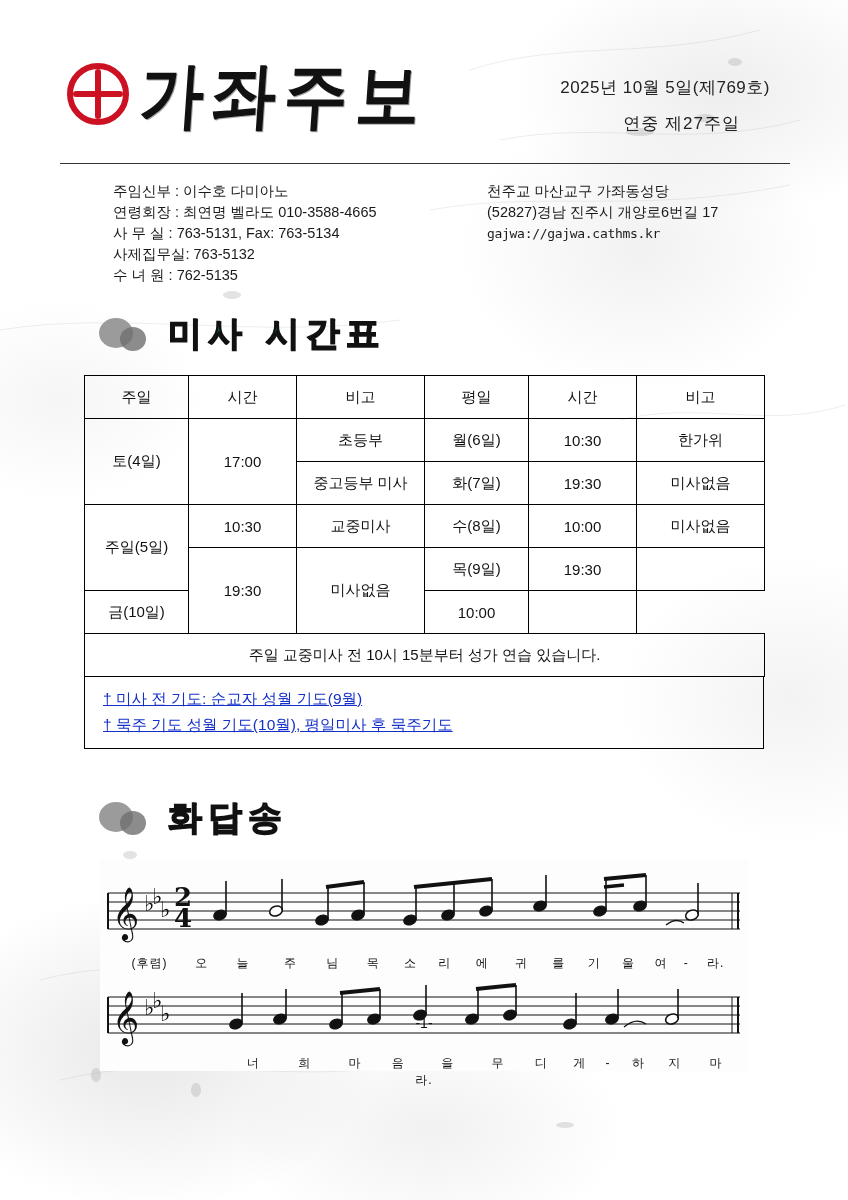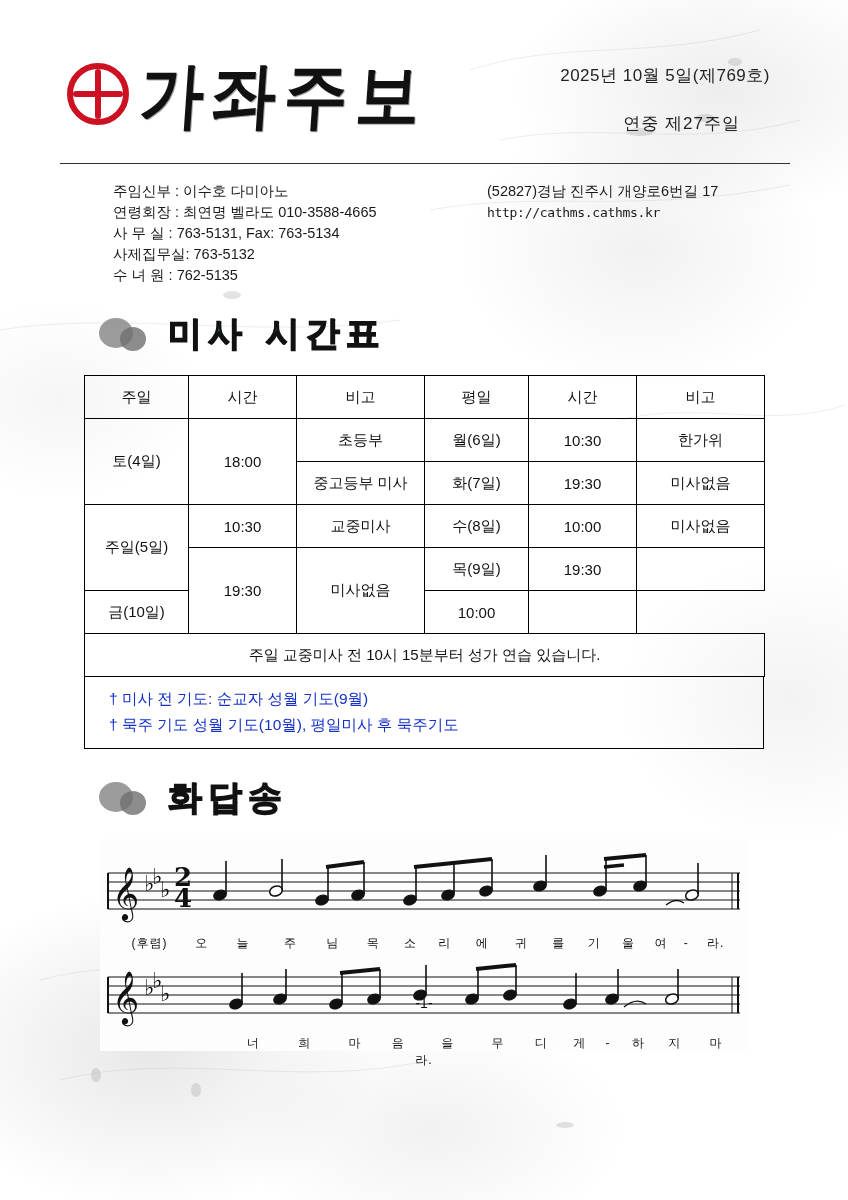--- a/index.html
+++ b/index.html
@@ -63,21 +63,21 @@
     letter-spacing: 8px;
     font-family: "DejaVu Sans", sans-serif;
     color: #111;
     transform: skewX(-4deg) scaleY(1.12);
     text-shadow: 1px 1px 0 rgba(0,0,0,0.35);
   }
 
   .issue-line {
     position: absolute;
     right: 78px;
-    top: 64px;
+    top: 76px;
     font-size: 17px;
     color: #222;
     letter-spacing: .5px;
     white-space: nowrap;
     text-align: right;
   }
   .season-line {
     position: absolute;
     right: 108px;
     top: 112px;
@@ -180,28 +180,29 @@
     border: 1px solid #000;
     height: 42px;
     text-align: left;
     padding-left: 18px;
     font-size: 15.5px;
     color: #1430c8;
   }
   .prayer-box {
     border: 1px solid #000;
     border-top: none;
-    padding: 9px 24px 10px;
+    padding: 9px 18px 10px;
     font-size: 15.5px;
     color: #1430c8;
     line-height: 26px;
+    text-decoration: underline;
   }
 
   
-  .resp-head { margin-top: 26px; }
+  .resp-head { margin-top: 46px; }
 
   .score {
     width: 648px;
     margin: 6px auto 0;
     background: #fdfdfd;
   }
   .staff-block { position: relative; height: 108px; }
   .staff-block.second { height: 104px; }
   .lyrics {
     position: relative;
@@ -266,22 +267,23 @@
 
   <div class="info">
     <div class="info-left">
       <div>주임신부 : 이수호 다미아노</div>
       <div>연령회장 : 최연명 벨라도 010-3588-4665</div>
       <div>사 무 실  : 763-5131, Fax: 763-5134</div>
       <div>사제집무실: 763-5132</div>
       <div>수 녀 원  : 762-5135</div>
     </div>
     <div class="info-right">
+      <div>천주교 마산교구 가좌동성당</div>
       <div>(52827)경남 진주시 개양로6번길 17</div>
-      <div class="url">http://cathms.cathms.kr</div>
+      <div class="url">gajwa://gajwa.cathms.kr</div>
     </div>
   </div>
 
   <div class="section-head">
     <svg class="blob" viewBox="0 0 52 40">
       <ellipse cx="20" cy="18" rx="17" ry="15" fill="#8a8a8a" opacity="0.85"></ellipse>
       <ellipse cx="37" cy="24" rx="13" ry="12" fill="#6f6f6f" opacity="0.8"></ellipse>
     </svg>
     <div class="section-title">미사 시간표</div>
   </div>
@@ -303,21 +305,21 @@
           <th>비고</th>
           <th>평일</th>
           <th>시간</th>
           <th>비고</th>
         </tr>
       </thead>
       <tbody>
 
         <tr>
           <td class="blue" rowspan="2">토(4일)</td>
-          <td rowspan="2">18:00</td>
+          <td rowspan="2">17:00</td>
           <td>초등부</td>
           <td class="red">월(6일)</td>
           <td class="red">10:30</td>
           <td class="red">한가위</td>
         </tr>
 
         <tr>
           <td>중고등부 미사</td>
           <td class="red">화(7일)</td>
           <td>19:30</td>

